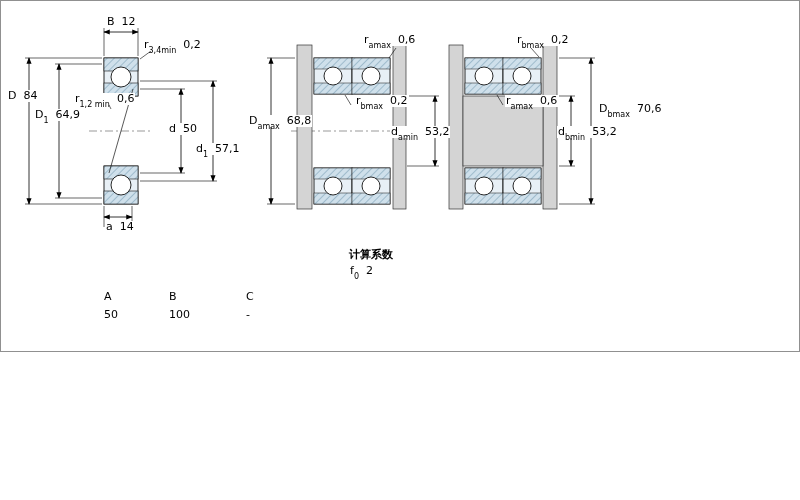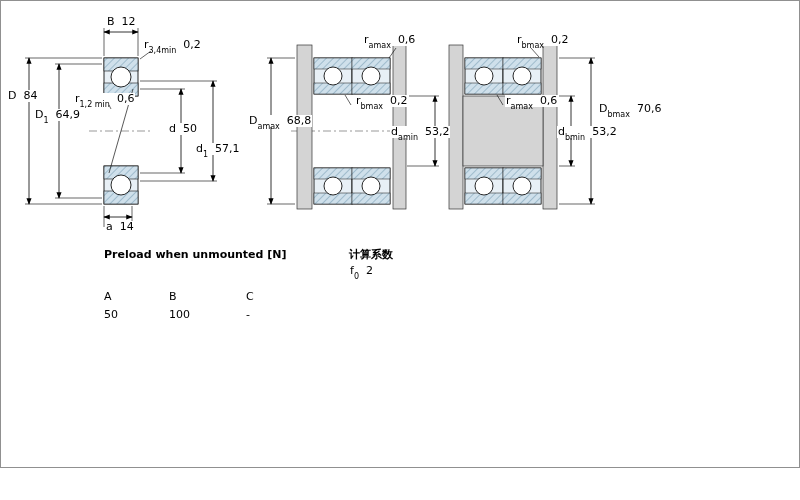--- a/index.html
+++ b/index.html
@@ -1,17 +1,17 @@
 <!DOCTYPE html>
 <html><head>
 <meta charset="utf-8">
 <style>
   html,body{margin:0;padding:0;background:#fff;}
   .stage{
-    position:relative;width:800px;height:468px;background:#fff;
+    position:relative;width:800px;height:352px;background:#fff;
     border:1px solid #909090;box-sizing:border-box;overflow:hidden;
     font-family:"DejaVu Sans","Liberation Sans",sans-serif;color:#000;
   }
   svg.linework{position:absolute;left:0;top:0;}
   .dim{
     position:absolute;white-space:nowrap;font-size:11px;line-height:12px;
     background:#fff;padding:0 1px;
   }
   .dim sub{font-size:8px;line-height:0;position:relative;top:2px;}
   .dim .val{margin-left:7px;}
@@ -165,21 +165,20 @@
   <span class="dim" style="left:362px;top:33px"><span>r</span><sub>amax</sub><span class="val">0,6</span></span>
   <span class="dim" style="left:354px;top:94px"><span>r</span><sub>bmax</sub><span class="val">0,2</span></span>
   <span class="dim" style="left:247px;top:114px"><span>D</span><sub>amax</sub><span class="val">68,8</span></span>
   <span class="dim" style="left:389px;top:125px"><span>d</span><sub>amin</sub><span class="val">53,2</span></span>
 
   <span class="dim" style="left:515px;top:33px"><span>r</span><sub>bmax</sub><span class="val">0,2</span></span>
   <span class="dim" style="left:504px;top:94px"><span>r</span><sub>amax</sub><span class="val">0,6</span></span>
   <span class="dim" style="left:597px;top:102px"><span>D</span><sub>bmax</sub><span class="val">70,6</span></span>
   <span class="dim" style="left:556px;top:125px"><span>d</span><sub>bmin</sub><span class="val">53,2</span></span>
 
-  <span class="txt bold" style="left:103px;top:247px">Preload when unmounted [N]</span>
 
   <span class="txt" style="left:103px;top:289px">A</span>
   <span class="txt" style="left:168px;top:289px">B</span>
   <span class="txt" style="left:245px;top:289px">C</span>
 
   <span class="txt" style="left:103px;top:307px">50</span>
   <span class="txt" style="left:168px;top:307px">100</span>
   <span class="txt" style="left:245px;top:307px">-</span>
 
   <span class="txt bold" style="left:348px;top:247px">计算系数</span>

